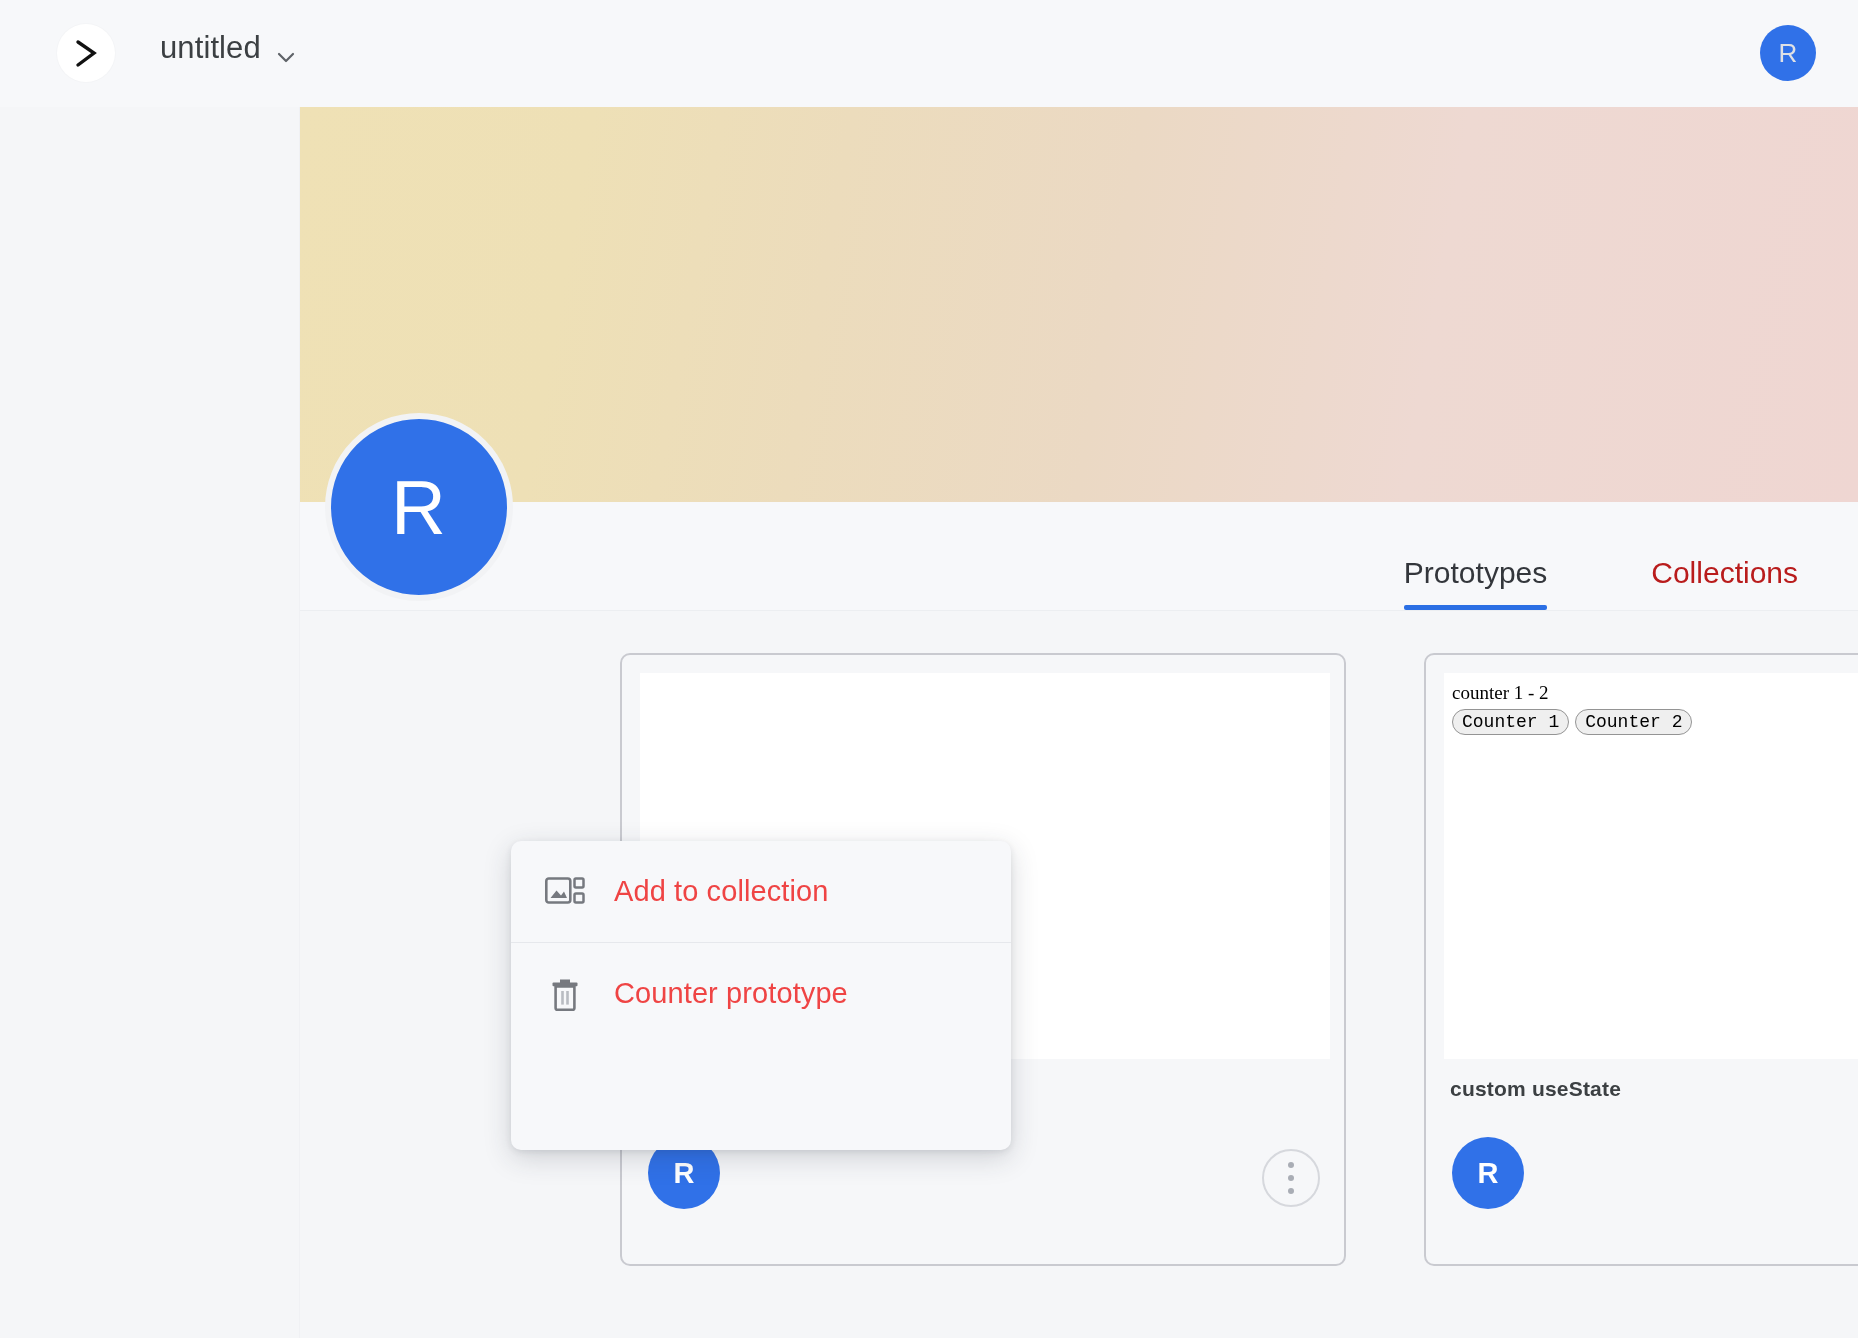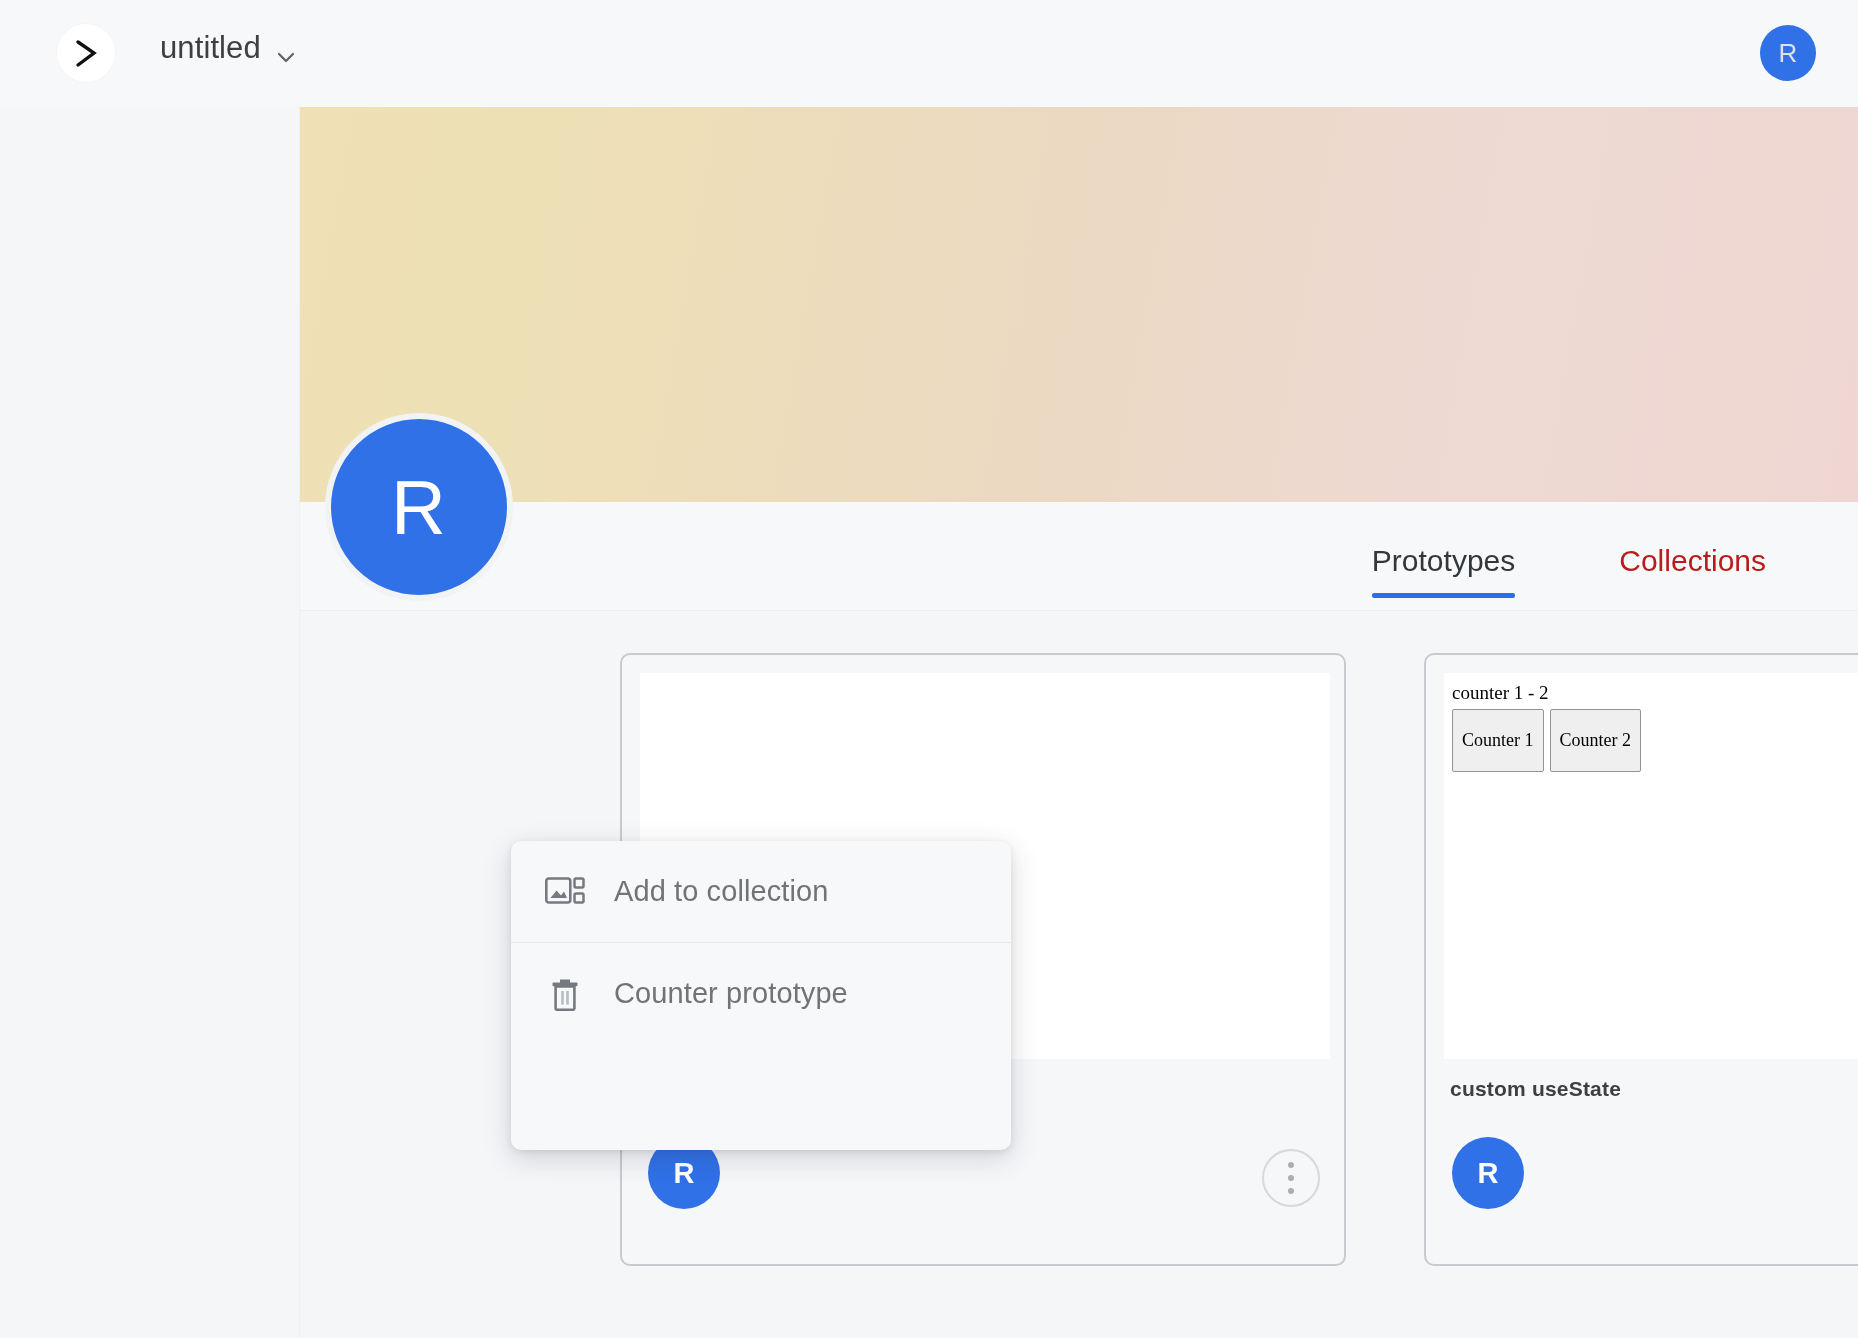--- a/index.html
+++ b/index.html
@@ -75,24 +75,24 @@
     border: 6px solid #f2f3f5;
     color: #ffffff;
     font-size: 76px; font-weight: 400;
     display: flex; align-items: center; justify-content: center;
     letter-spacing: 1px;
     z-index: 4;
   }
 
   
   #tabs {
-    position: absolute; left: 300px; top: 490px;
+    position: absolute; left: 300px; top: 502px;
     width: 1558px; height: 108px;
     display: flex; align-items: flex-end; justify-content: flex-end;
-    padding-right: 92px;
+    padding-right: 60px;
   }
   .tab {
     font-size: 30px;
     padding: 0 0 20px 0;
     margin-left: 104px;
     cursor: pointer;
     position: relative;
   }
   .tab.active { color: #33363b; }
   .tab.active::after {
@@ -156,46 +156,46 @@
 
   
   .counter-preview {
     padding: 10px 8px 0 8px;
     font-family: "Liberation Serif", serif;
     font-size: 19px; color: #000;
   }
   .counter-preview .ctr-label { line-height: 1.1; margin-bottom: 5px; }
   .counter-preview .ctr-buttons { display: flex; gap: 6px; }
   .counter-preview button {
-    font-family: Liberation Serif, serif;
+    font-family: Liberation Mono, monospace;
     font-size: 18px;
-    padding: 20px 9px;
+    padding: 2px 9px;
     background: #efefef;
     border: 1px solid #949494;
-    border-radius: 2px;
+    border-radius: 13px;
     color: #000; cursor: pointer;
   }
 
   
   #context-menu {
     position: absolute;
     left: 511px; top: 841px;
     width: 500px; height: 309px;
     background: #f7f8fa;
     border-radius: 10px;
     box-shadow: 0 8px 28px rgba(40,45,60,0.18), 0 2px 6px rgba(40,45,60,0.10);
     z-index: 50;
     overflow: hidden;
   }
   .menu-item {
     height: 101px;
     display: flex; align-items: center;
     padding-left: 32px;
     cursor: pointer;
-    font-size: 29px; color: #737373;
+    font-size: 29px; color: #ef4444;
     letter-spacing: .1px;
   }
   .menu-item .mi-icon {
     width: 44px; height: 44px;
     margin-right: 27px;
     display: flex; align-items: center; justify-content: center;
     flex: none;
   }
   .menu-sep { height: 1px; background: #e6e8ec; margin: 0; }
   svg { display: block; }

